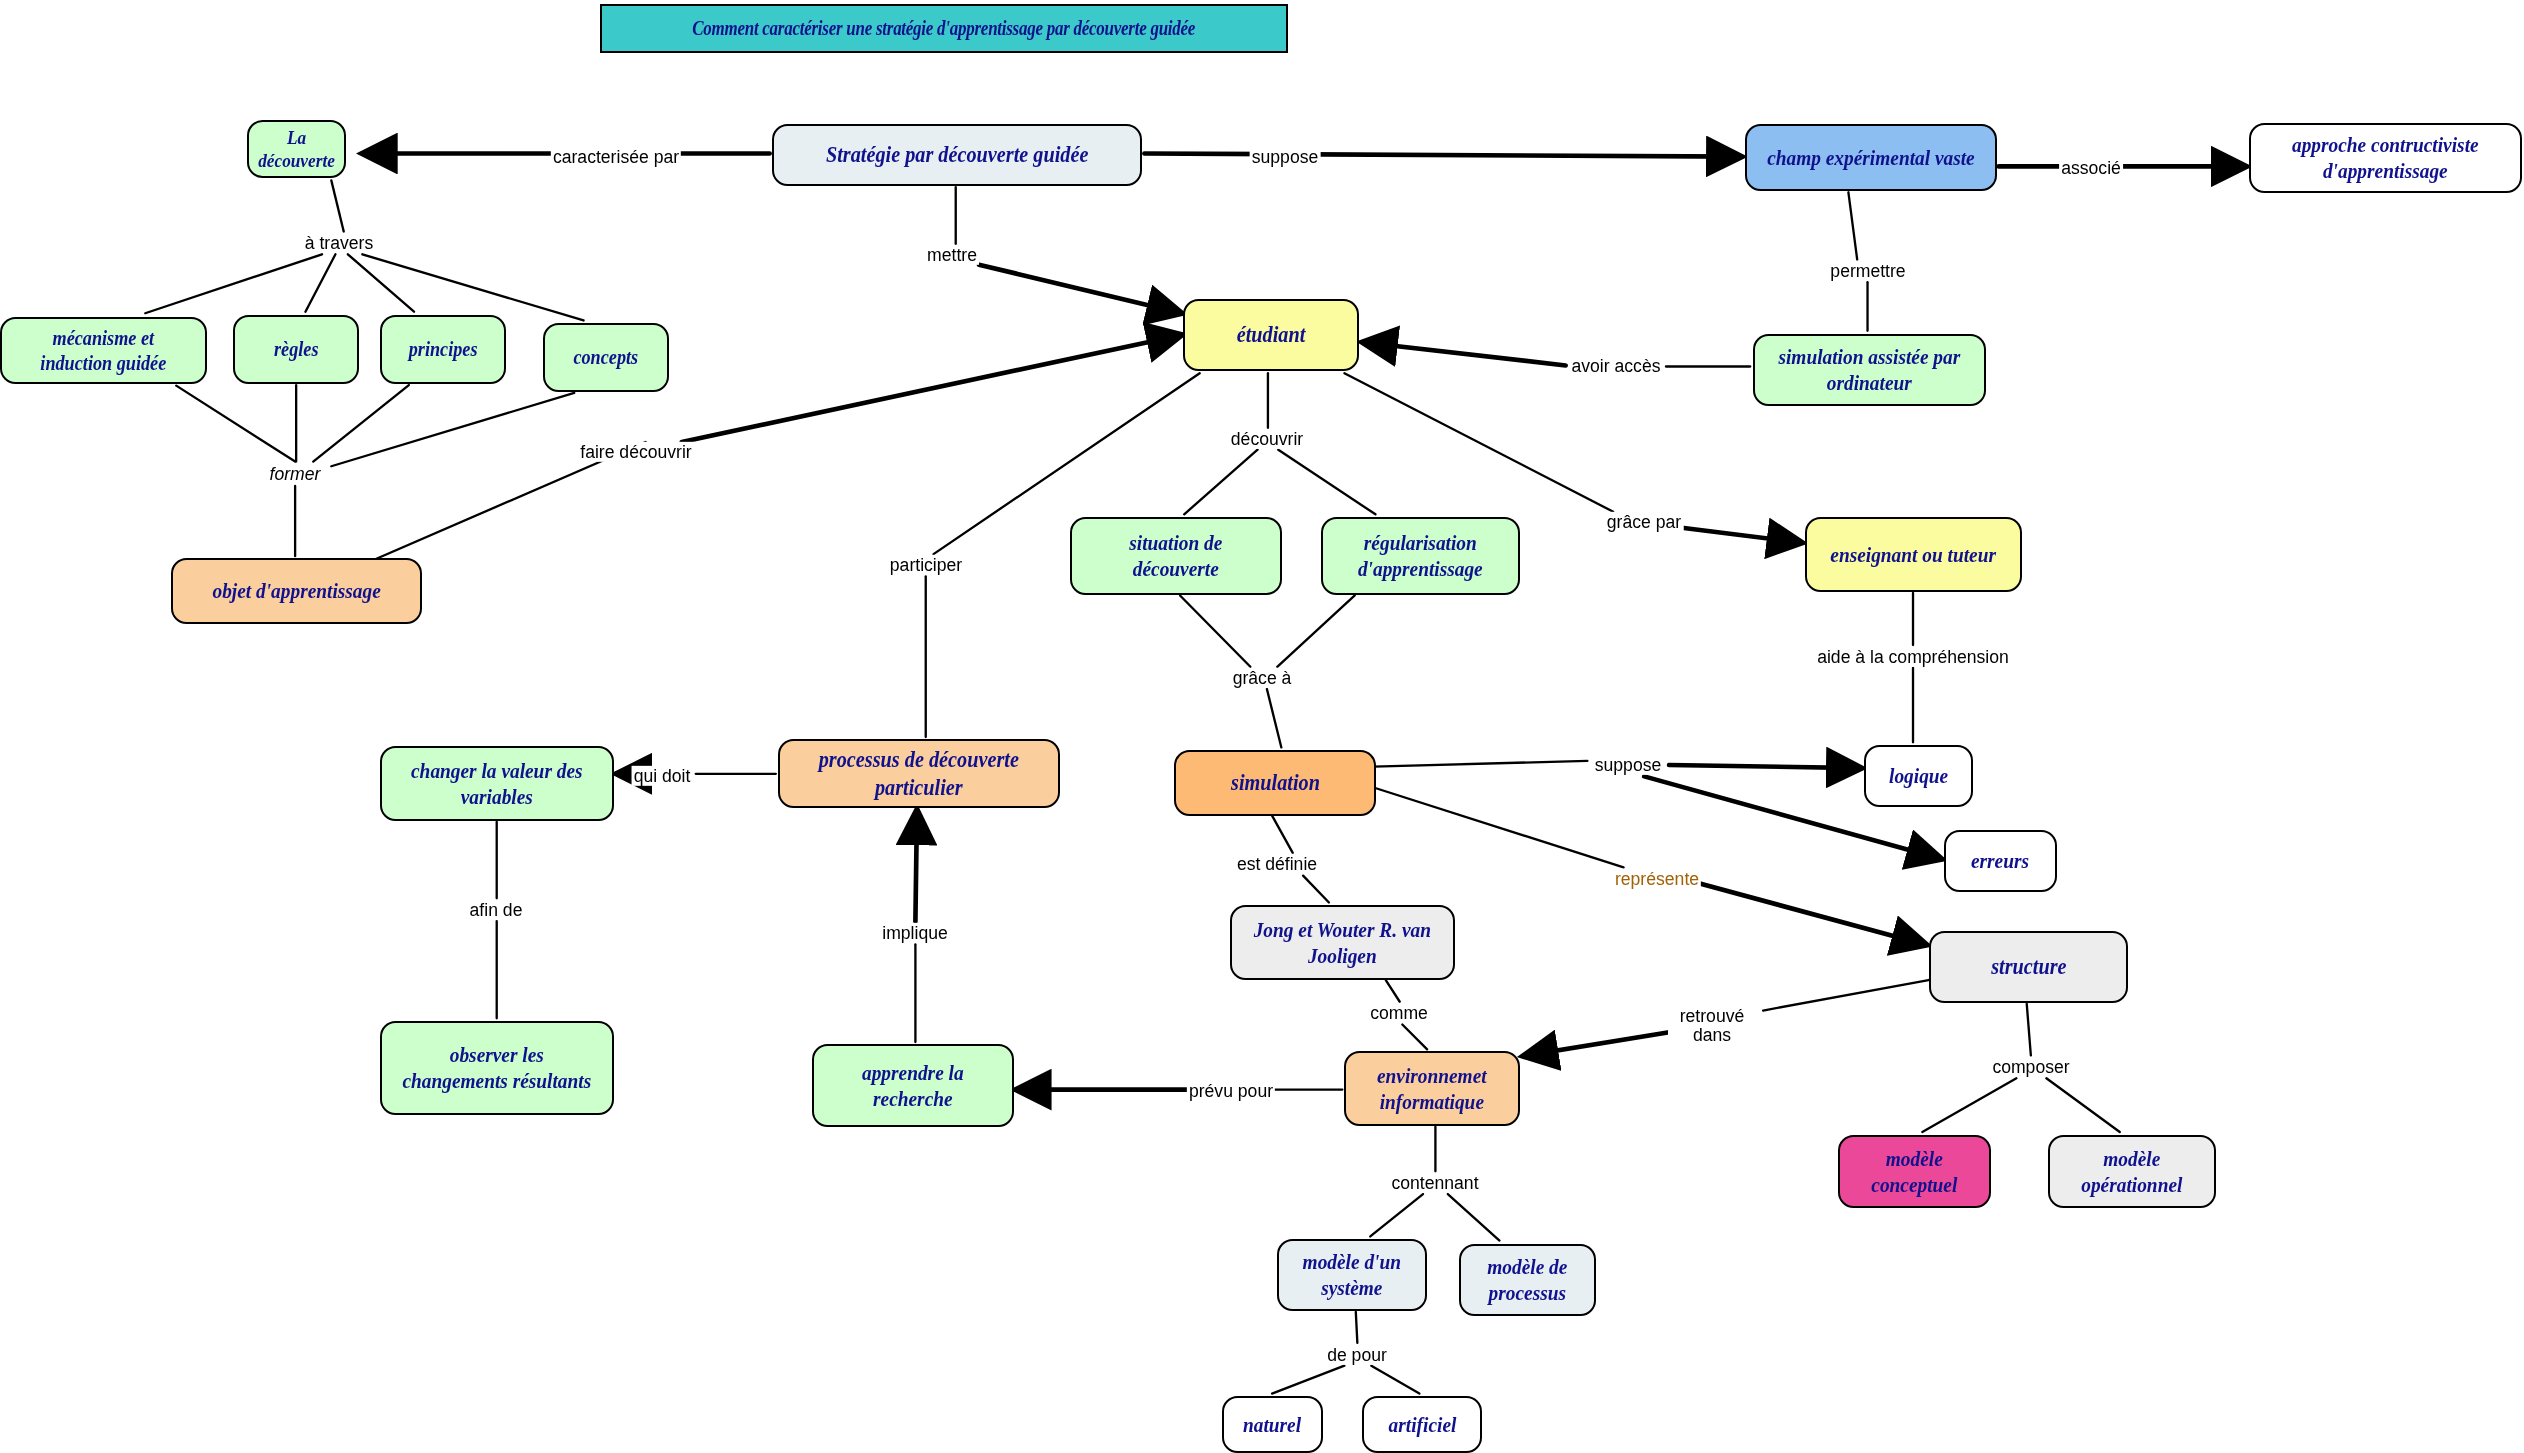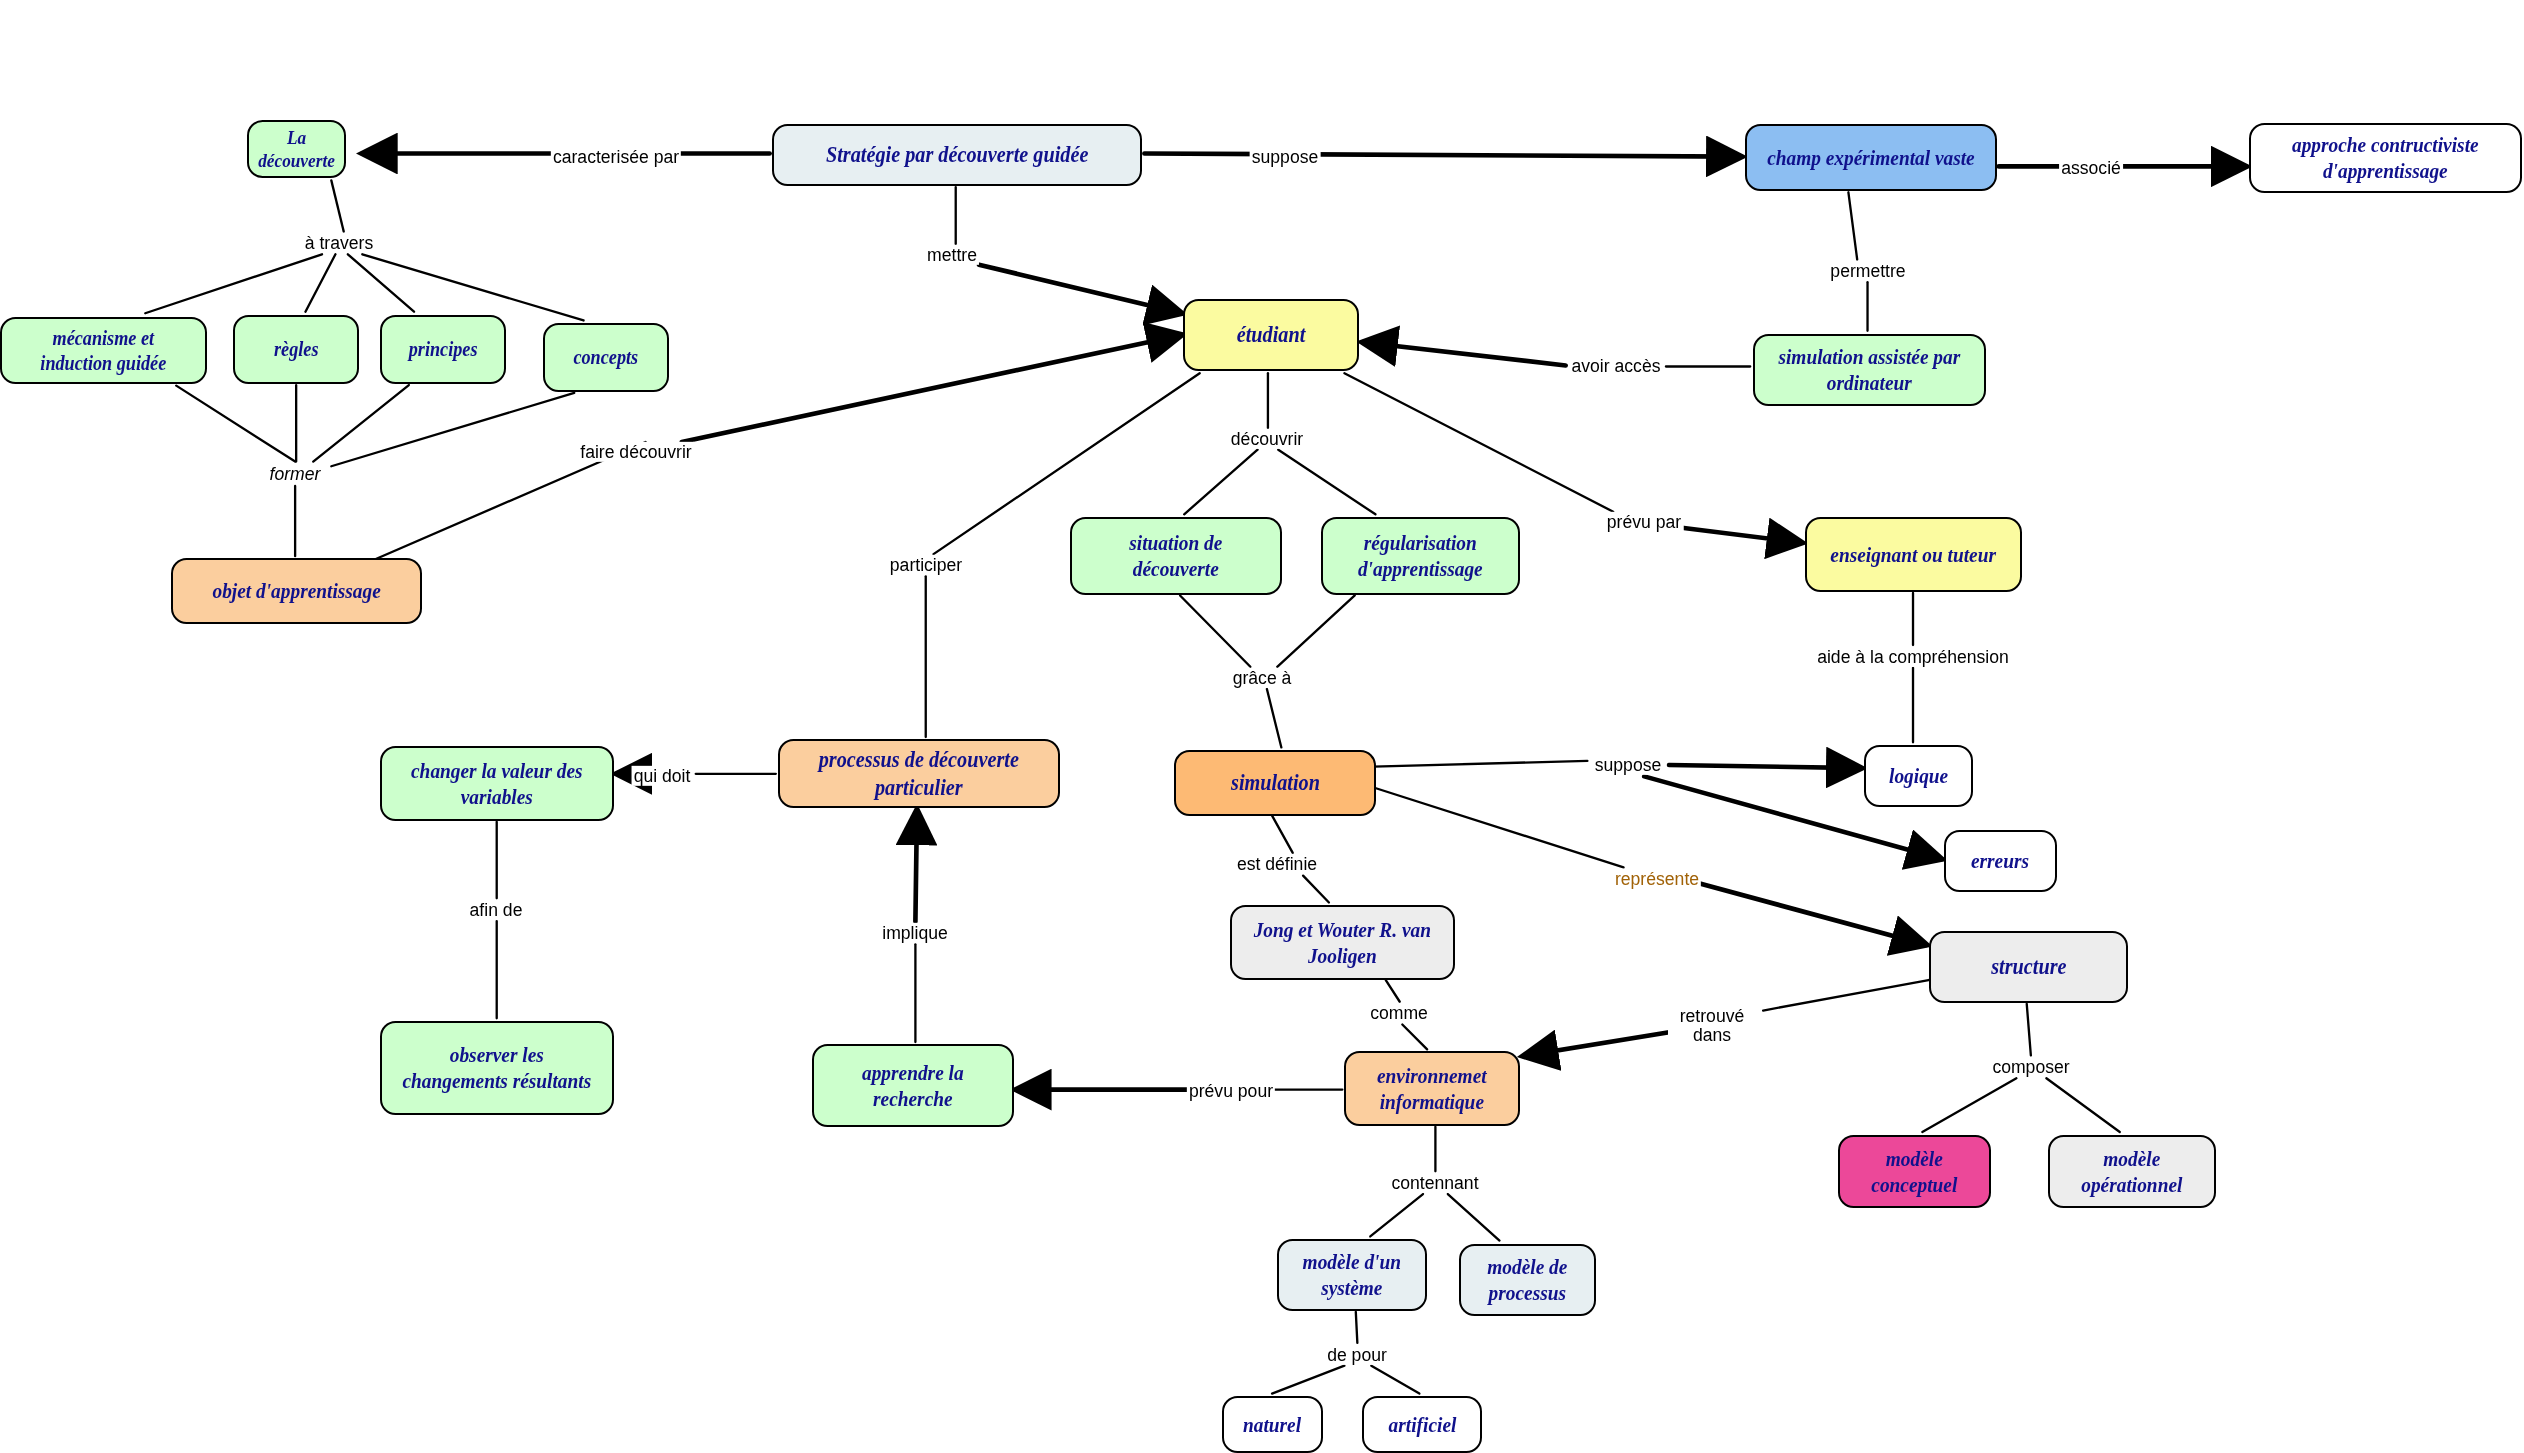--- a/index.html
+++ b/index.html
@@ -129,20 +129,23 @@
         <path d="M 3958 2086 L 4100 2190" stroke="#000000" stroke-width="4.5" fill="none" stroke-linecap="round"></path>
         <path d="M 2776 2180 L 2776 2266" stroke="#000000" stroke-width="4.5" fill="none" stroke-linecap="round"></path>
         <path d="M 2752 2310 L 2650 2392" stroke="#000000" stroke-width="4.5" fill="none" stroke-linecap="round"></path>
         <path d="M 2800 2310 L 2900 2400" stroke="#000000" stroke-width="4.5" fill="none" stroke-linecap="round"></path>
         <path d="M 2622 2538 L 2625 2598" stroke="#000000" stroke-width="4.5" fill="none" stroke-linecap="round"></path>
         <path d="M 2600 2642 L 2460 2696" stroke="#000000" stroke-width="4.5" fill="none" stroke-linecap="round"></path>
         <path d="M 2652 2642 L 2745 2696" stroke="#000000" stroke-width="4.5" fill="none" stroke-linecap="round"></path>
       </g>
   </svg>
 
+  <div class="title-bar" style="left: 600px; top: 4.1px; width: 688px; height: 49px; background: rgb(60, 201, 201);">
+    <span style="color: rgb(16, 17, 140);">Comment caractériser une stratégie d'apprentissage par découverte guidée</span>
+  </div>
 
   <div id="node-layer">
       <div class="node" style="left: 247px; top: 120px; width: 99px; height: 58px; background: rgb(204, 255, 204);">
         <span style="font-size: 19.6px; color: rgb(16, 17, 140);">La découverte</span>
       </div>
       <div class="node" style="left: 772px; top: 124px; width: 370px; height: 62px; background: rgb(231, 239, 242);">
         <span style="font-size: 23px; color: rgb(16, 17, 140);">Stratégie par découverte guidée</span>
       </div>
       <div class="node" style="left: 1745px; top: 124px; width: 252px; height: 67px; background: rgb(140, 190, 242);">
         <span style="font-size: 22px; color: rgb(16, 17, 140);">champ expérimental vaste</span>
@@ -233,21 +236,21 @@
       <div class="lbl" style="left: 616px; top: 157px; color: rgb(0, 0, 0);">caracterisée par</div>
       <div class="lbl" style="left: 1285px; top: 157px; color: rgb(0, 0, 0);">suppose</div>
       <div class="lbl" style="left: 2091px; top: 168px; color: rgb(0, 0, 0);">associé</div>
       <div class="lbl" style="left: 339px; top: 243px; color: rgb(0, 0, 0);">à travers</div>
       <div class="lbl" style="left: 952px; top: 255px; color: rgb(0, 0, 0);">mettre</div>
       <div class="lbl" style="left: 1868px; top: 271px; color: rgb(0, 0, 0);">permettre</div>
       <div class="lbl" style="left: 1616px; top: 366px; color: rgb(0, 0, 0);">avoir accès</div>
       <div class="lbl" style="left: 295px; top: 474px; color: rgb(0, 0, 0); font-style: italic;">former</div>
       <div class="lbl" style="left: 636px; top: 452px; color: rgb(0, 0, 0);">faire découvrir</div>
       <div class="lbl" style="left: 1267px; top: 439px; color: rgb(0, 0, 0);">découvrir</div>
-      <div class="lbl" style="left: 1644px; top: 522px; color: rgb(0, 0, 0);">prévu par</div>
+      <div class="lbl" style="left: 1644px; top: 522px; color: rgb(0, 0, 0);">grâce par</div>
       <div class="lbl" style="left: 926px; top: 565px; color: rgb(0, 0, 0);">participer</div>
       <div class="lbl" style="left: 1262px; top: 678px; color: rgb(0, 0, 0);">grâce à</div>
       <div class="lbl" style="left: 1913px; top: 657px; color: rgb(0, 0, 0);">aide à la compréhension</div>
       <div class="lbl" style="left: 662px; top: 776px; color: rgb(0, 0, 0);">qui doit</div>
       <div class="lbl" style="left: 1628px; top: 765px; color: rgb(0, 0, 0);">suppose</div>
       <div class="lbl" style="left: 496px; top: 910px; color: rgb(0, 0, 0);">afin de</div>
       <div class="lbl" style="left: 1277px; top: 864px; color: rgb(0, 0, 0);">est définie</div>
       <div class="lbl" style="left: 1657px; top: 879px; color: #a16207;">représente</div>
       <div class="lbl" style="left: 915px; top: 933px; color: rgb(0, 0, 0);">implique</div>
       <div class="lbl" style="left: 1399px; top: 1013px; color: rgb(0, 0, 0);">comme</div>

